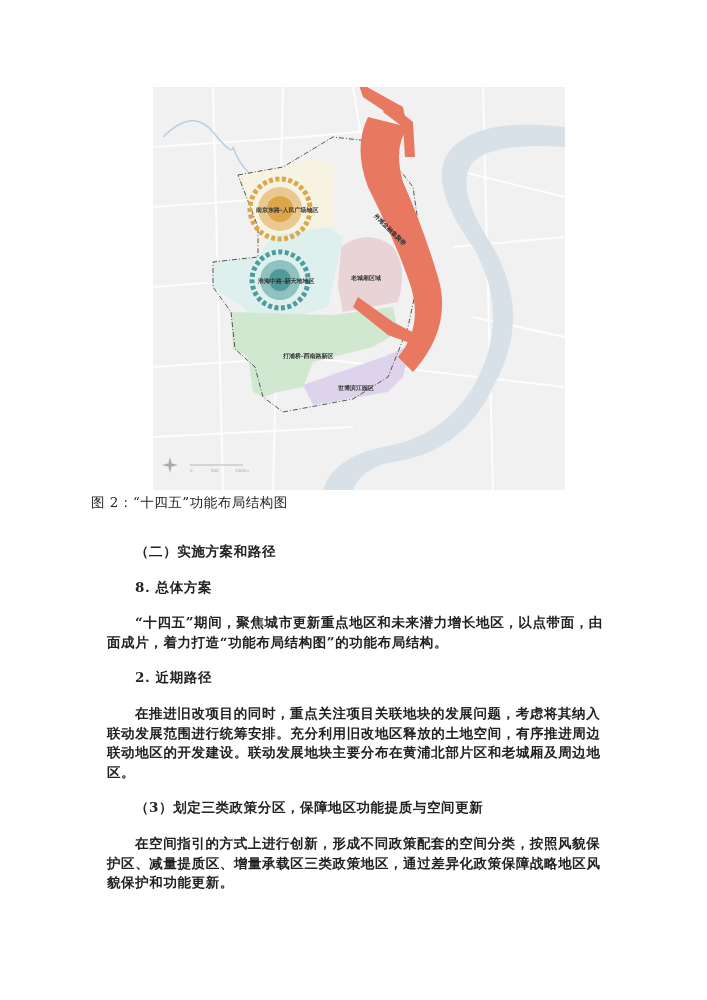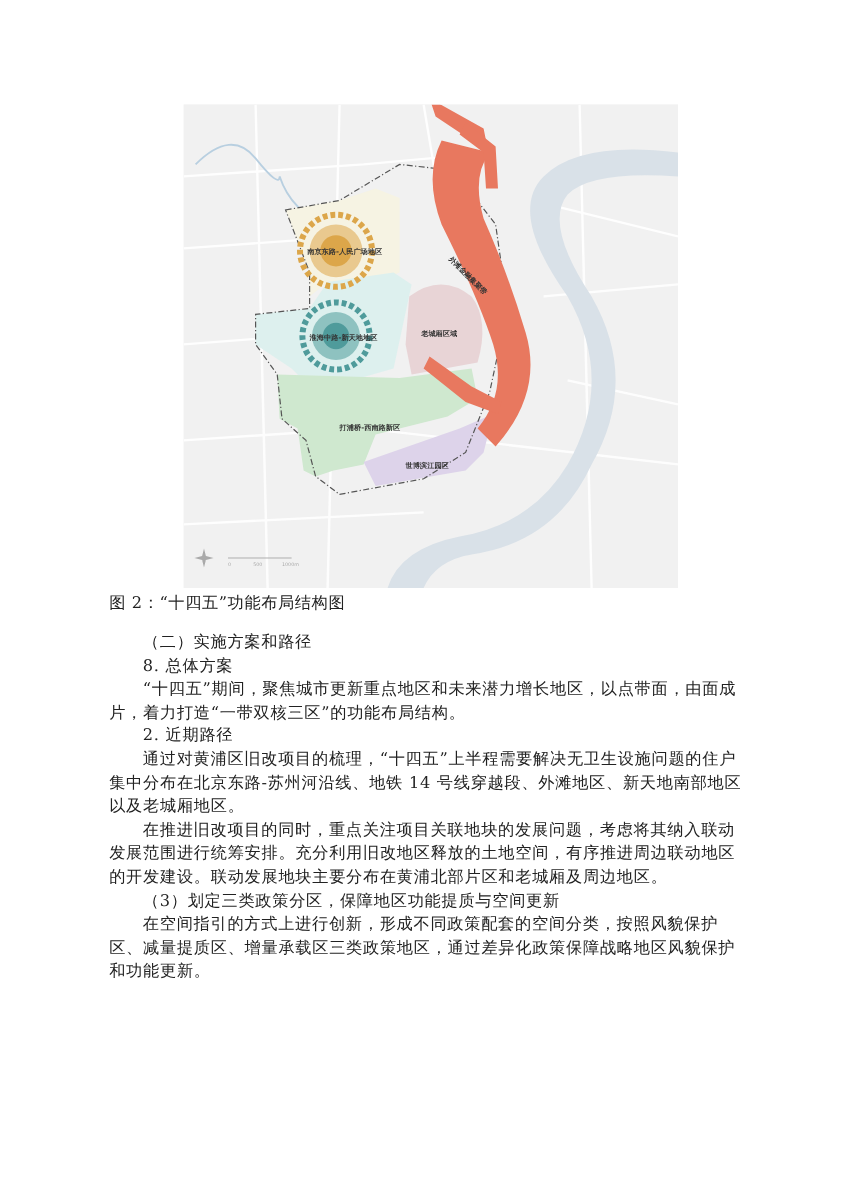--- a/index.html
+++ b/index.html
@@ -6,21 +6,21 @@
   body { width: 707px; height: 1000px; position: relative; overflow: hidden;
          font-family: "DejaVu Serif", "Liberation Serif", serif; color: #222; }
   .map { position: absolute; left: 153px; top: 87px; width: 412px; height: 403px;
          background: #f1f1f1; overflow: hidden; }
   .map svg { width: 100%; height: 100%; display: block; }
   .maplabel { position: absolute; font-family: "DejaVu Sans", sans-serif; font-size: 6px;
               color: #333; white-space: nowrap; font-weight: bold; }
   .caption { position: absolute; left: 91px; top: 494px; font-size: 13.5px; letter-spacing: 0.5px; text-align: right; }
   .text { position: absolute; left: 91px; top: 526px; width: 530px; font-size: 13.5px;
           line-height: 19.6px; letter-spacing: 0.6px; }
-  .text p { margin: 0; }
+  .text p { margin: 16px; font-weight: bold; }
   .ind1 { text-indent: 28px; }
   .h3 { padding-left: 28px; }
 </style>
 </head>
 <body>
 
 <div class="map">
   <svg viewBox="0 0 412 403">
 
     <g stroke="#ffffff" stroke-width="2" fill="none" opacity="0.9">
@@ -83,19 +83,18 @@
   <span class="maplabel" style="left:37px;top:381px;font-weight:normal;color:#aaa;font-size:4px;">0</span>
   <span class="maplabel" style="left:58px;top:381px;font-weight:normal;color:#aaa;font-size:4px;">500</span>
   <span class="maplabel" style="left:82px;top:381px;font-weight:normal;color:#aaa;font-size:4px;">1000m</span>
 </div>
 
 <div class="caption">图 2：“十四五”功能布局结构图</div>
 
 <div class="text">
   <p class="h3">（二）实施方案和路径</p>
   <p class="h3">8. 总体方案</p>
-  <p class="ind1">“十四五”期间，聚焦城市更新重点地区和未来潜力增长地区，以点带面，由面成片，着力打造“一带双核三区”的功能布局结构。</p>
+  <p class="ind1">“十四五”期间，聚焦城市更新重点地区和未来潜力增长地区，以点带面，由面成片，着力打造“功能布局结构图”的功能布局结构。</p>
   <p class="h3">2. 近期路径</p>
-  <p class="ind1">通过对黄浦区旧改项目的梳理，“十四五”上半程需要解决无卫生设施问题的住户集中分布在北京东路-苏州河沿线、地铁 14 号线穿越段、外滩地区、新天地南部地区以及老城厢地区。</p>
   <p class="ind1">在推进旧改项目的同时，重点关注项目关联地块的发展问题，考虑将其纳入联动发展范围进行统筹安排。充分利用旧改地区释放的土地空间，有序推进周边联动地区的开发建设。联动发展地块主要分布在黄浦北部片区和老城厢及周边地区。</p>
   <p class="h3">（3）划定三类政策分区，保障地区功能提质与空间更新</p>
   <p class="ind1">在空间指引的方式上进行创新，形成不同政策配套的空间分类，按照风貌保护区、减量提质区、增量承载区三类政策地区，通过差异化政策保障战略地区风貌保护和功能更新。</p>
 </div>
 
 </body></html>

